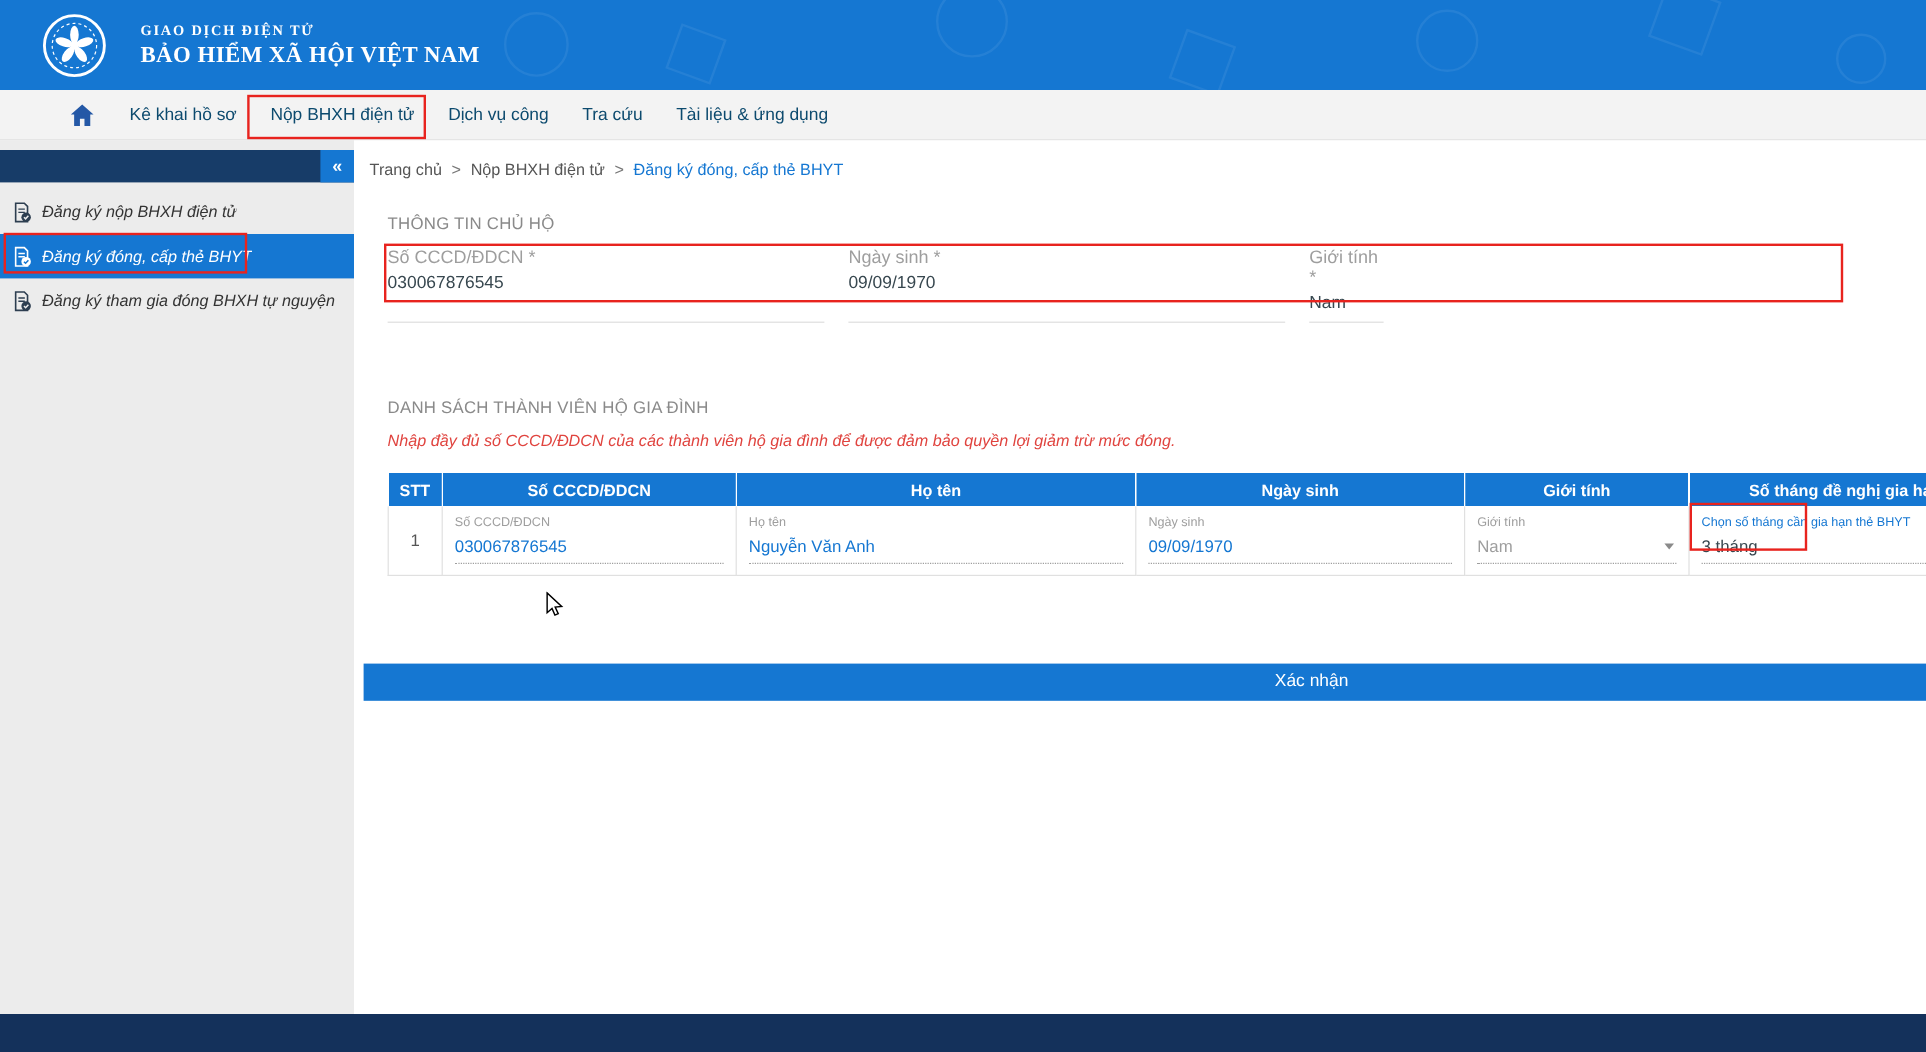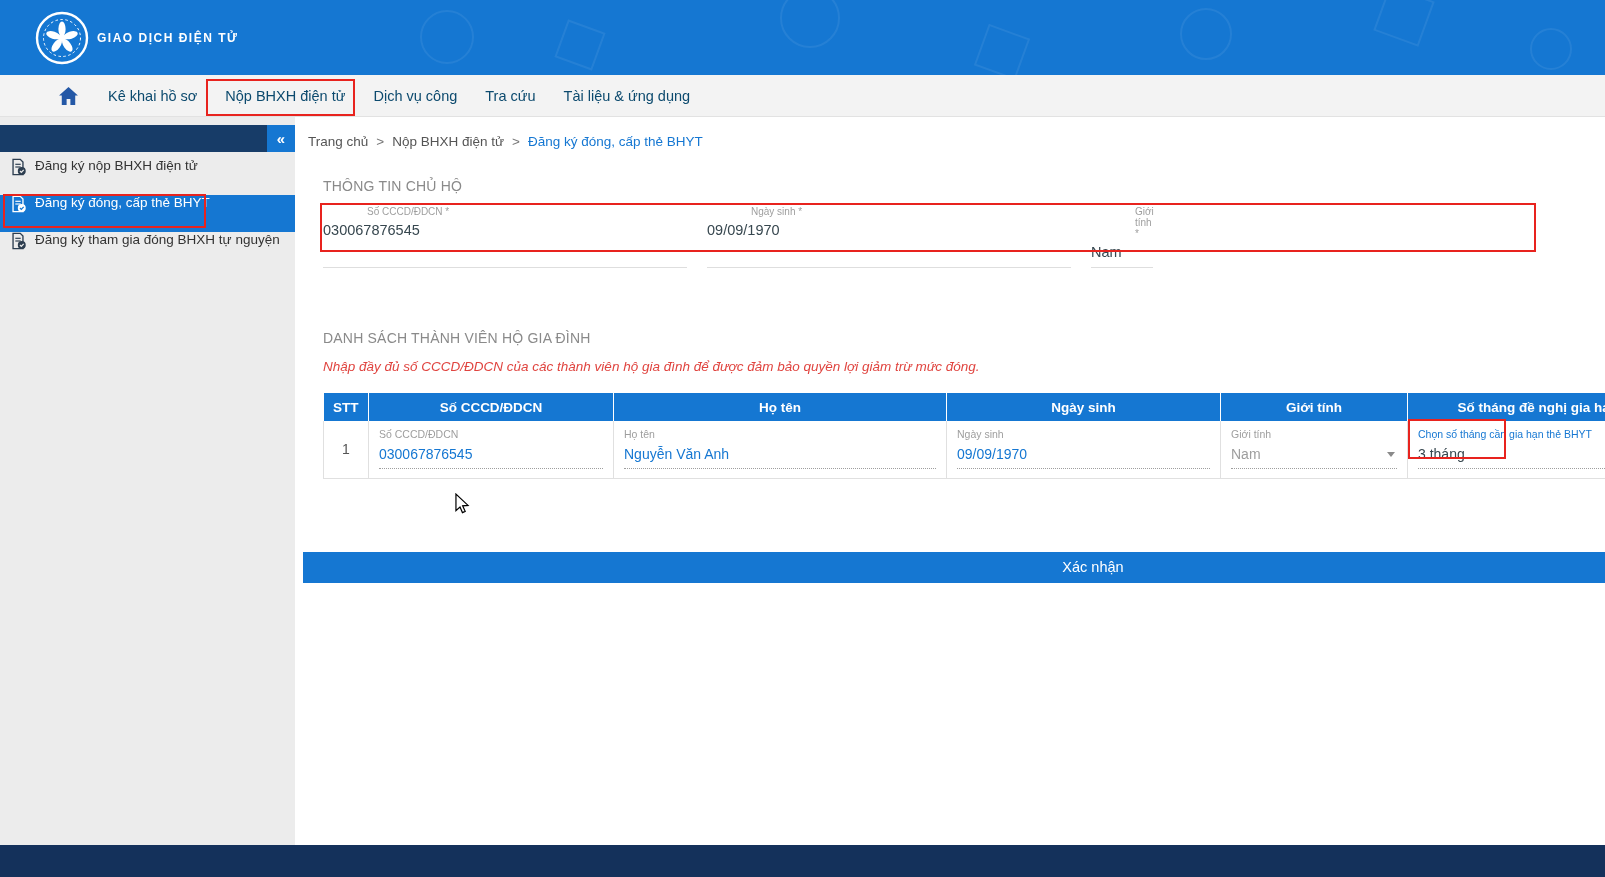--- a/index.html
+++ b/index.html
@@ -13,36 +13,36 @@
   html,body{width:1605px;height:877px;overflow:hidden;}
   body{font-family:"Liberation Sans","DejaVu Sans",sans-serif;background:#fff;}
   .page{position:relative;width:1605px;height:877px;overflow:hidden;background:#fff;}
 
   
   .topbar{position:relative;height:75px;background:var(--accent);display:flex;align-items:center;padding-left:35px;overflow:hidden;}
   .deco{position:absolute;border:2px solid rgba(255,255,255,.07);}
   .deco.c{border-radius:50%;}
   .deco.r{transform:rotate(20deg);}
   .logo{width:54px;height:54px;flex:0 0 auto;}
-  .brand{margin-left:8px;color:#fff;}
+  .brand{margin-left:28px;color:#fff;font-family:Liberation Serif, serif;}
   .brand-line1{font-size:12px;font-weight:700;letter-spacing:1.5px;}
   .brand-line2{font-size:19px;font-weight:700;letter-spacing:.4px;margin-top:3px;}
 
   
   .mainnav{height:42px;background:#f3f3f3;border-bottom:1px solid #e2e2e2;display:flex;align-items:center;padding-left:58px;gap:28px;}
   .nav-home{width:22px;height:22px;cursor:pointer;display:flex;align-items:center;}
   .nav-item{font-size:14.5px;color:#0c4a6e;cursor:pointer;text-decoration:none;white-space:nowrap;}
 
   
   .bodyrow{display:flex;height:728px;}
   .sidebar{width:295px;flex:0 0 295px;background:#ececec;}
   .sidebar-top{margin-top:8px;height:27px;background:var(--navy);display:flex;justify-content:flex-end;}
   .collapse-btn{width:28px;height:27px;background:var(--accent);color:#fff;font-size:15px;font-weight:700;display:flex;align-items:center;justify-content:center;cursor:pointer;}
   .side-items{margin-top:6px;}
-  .side-item{height:37px;display:flex;align-items:flex-start;padding-left:9px;cursor:pointer;color:#333;}
+  .side-item{height:37px;display:flex;align-items:center;padding-left:9px;cursor:pointer;color:#333;font-style:italic;}
   .side-item .s-icon{width:18px;height:18px;margin-right:8px;color:#2d3e50;flex:0 0 auto;}
   .side-item .s-label{font-size:13.5px;white-space:nowrap;overflow:hidden;text-overflow:ellipsis;max-width:255px;}
   .side-item.active{background:var(--accent);color:#fff;}
   .side-item.active .s-icon{color:#fff;}
   .chk-stroke{stroke:#ececec;}
   .side-item.active .chk-stroke{stroke:var(--accent);}
 
   .content{flex:1;background:#fff;overflow:hidden;position:relative;padding-left:8px;}
   .content-inner{width:1580px;}
 
@@ -50,21 +50,21 @@
   .breadcrumb .sep{color:#777;}
   .breadcrumb .crumb{cursor:pointer;}
   .breadcrumb .current{color:var(--accent);}
 
   .section-title{font-size:14px;font-weight:400;color:#8a8a8a;padding-left:20px;letter-spacing:.2px;}
   .sec1-title{margin-top:13px;}
 
   .fields{margin:12px 0 0 20px;display:grid;grid-template-columns:384px 384px 384px 62px;}
   .field{width:364px;border-bottom:1px solid #dedede;padding-bottom:7px;}
   .field.last{width:62px;}
-  .f-label{font-size:10px;color:#9e9e9e;margin-left:44px;}
+  .f-label{font-size:15px;color:#9e9e9e;}
   .f-value{font-size:14.5px;color:#37474f;margin-top:5px;}
 
   .sec2-title{margin-top:62px;}
   .note{margin:13px 0 0 20px;font-size:13.5px;font-style:italic;color:var(--note-red);}
 
   table.members{margin:19px 0 0 20px;border-collapse:collapse;table-layout:fixed;width:1344px;}
   table.members th{background:var(--accent);color:#fff;font-size:13.5px;font-weight:700;height:28px;text-align:center;border-right:1px solid rgba(255,255,255,.55);white-space:nowrap;overflow:hidden;}
   table.members th:last-child{border-right:none;}
   table.members td{border-right:1px solid #e0e0e0;border-bottom:1px solid #e0e0e0;vertical-align:top;height:57px;padding:7px 10px 0 10px;}
   table.members td:first-child{border-left:1px solid #e0e0e0;text-align:center;vertical-align:middle;color:#555;font-size:14px;padding:0;}
@@ -107,20 +107,21 @@
         <ellipse cx="27" cy="18" rx="3.6" ry="7.5" fill="#ffffff"></ellipse>
         <ellipse cx="27" cy="18" rx="3.6" ry="7.5" fill="#ffffff" transform="rotate(72 27 27)"></ellipse>
         <ellipse cx="27" cy="18" rx="3.6" ry="7.5" fill="#ffffff" transform="rotate(144 27 27)"></ellipse>
         <ellipse cx="27" cy="18" rx="3.6" ry="7.5" fill="#ffffff" transform="rotate(216 27 27)"></ellipse>
         <ellipse cx="27" cy="18" rx="3.6" ry="7.5" fill="#ffffff" transform="rotate(288 27 27)"></ellipse>
         <circle cx="27" cy="27" r="3.4" fill="#ffffff"></circle>
       </svg>
     </div>
     <div class="brand">
       <div class="brand-line1">GIAO DỊCH ĐIỆN TỬ</div>
+      <div class="brand-line2">BẢO HIỂM XÃ HỘI VIỆT NAM</div>
     </div>
   </header>
 
   <nav class="mainnav">
     <div class="nav-home">
       <svg viewBox="0 0 20 19" width="21" height="20">
         <path d="M10 1 L19 9 H16.4 V18 H11.8 V12.3 H8.2 V18 H3.6 V9 H1 Z" fill="#2458a6"></path>
       </svg>
     </div>
     <a class="nav-item">Kê khai hồ sơ</a>

